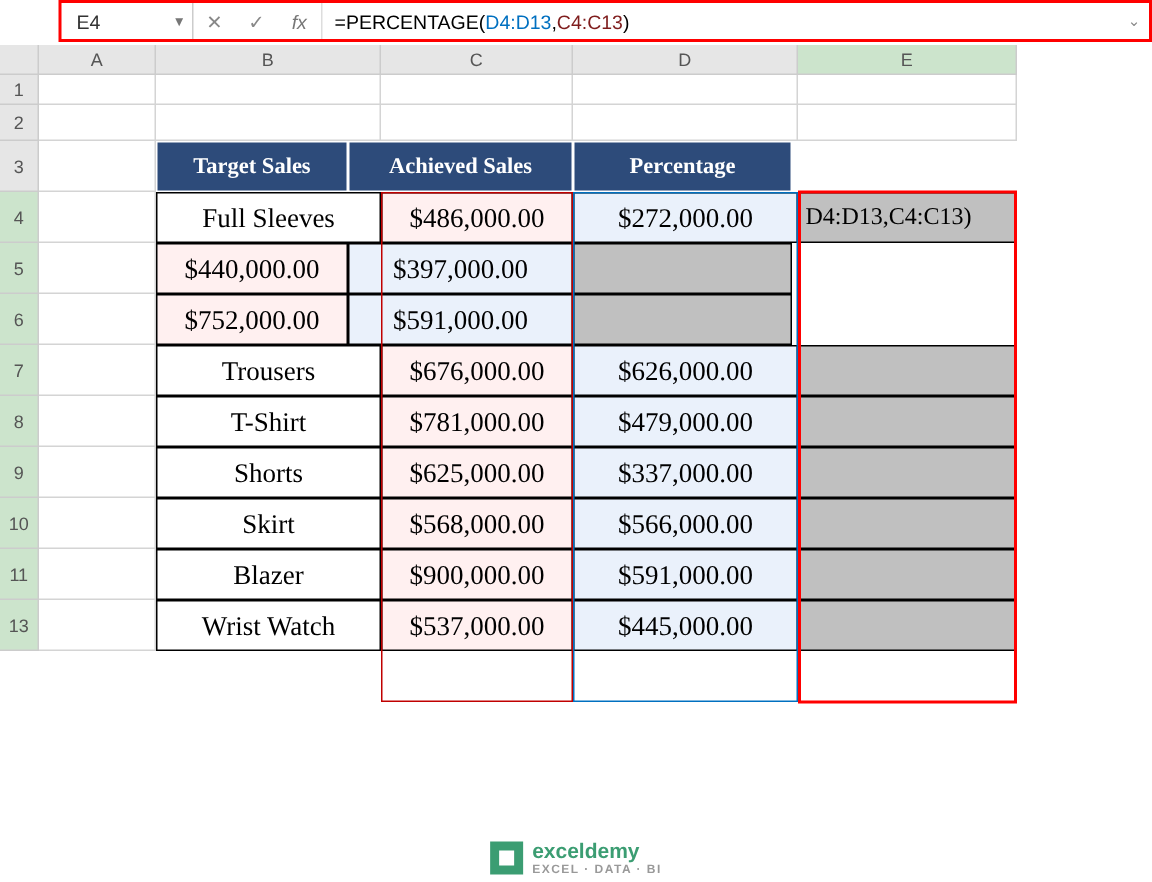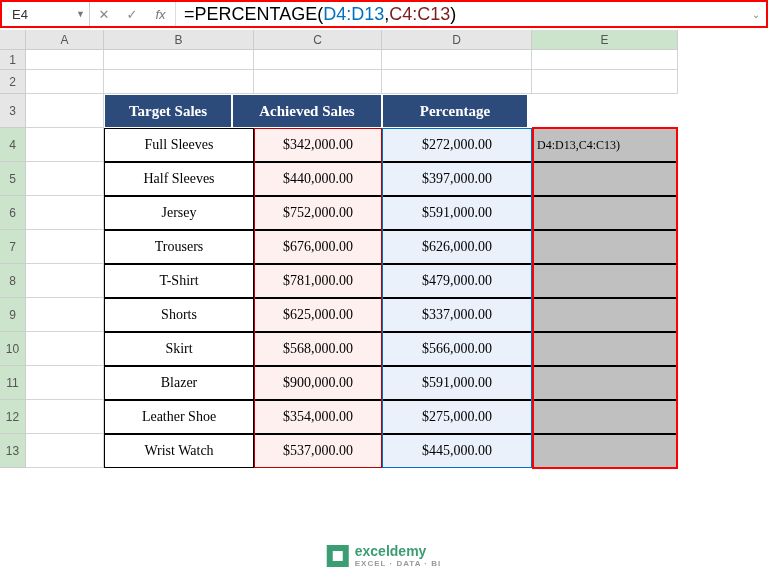--- a/index.html
+++ b/index.html
@@ -1,23 +1,23 @@
 <!DOCTYPE html>
 <html><head>
 <meta charset="utf-8">
 <style>
 * { box-sizing: border-box; margin: 0; padding: 0; }
 body { font-family: "Segoe UI", Tahoma, sans-serif; background: #fff; width: 768px; height: 588px; overflow: hidden; position: relative; }
 
-.namebox-row { display: flex; align-items: center; height: 28px; border: 2px solid #ff0000; background: #fff; }
+.namebox-row { display: flex; align-items: center; height: 28px; border: 2px solid #ff0000; background: #fff; margin-left: 39px; }
 .namebox { width: 70px; padding: 0 6px 0 10px; font-size: 13px; color: #333; display: flex; align-items: center; height: 100%; }
 .namebox-arrow { width: 18px; display: flex; align-items: center; justify-content: center; color: #777; font-size: 9px; border-right: 1px solid #ccc; height: 100%; }
 .fx-cancel, .fx-enter { width: 28px; display: flex; align-items: center; justify-content: center; color: #888; font-size: 13px; height: 100%; }
 .fx-label { width: 30px; display: flex; align-items: center; justify-content: center; color: #777; font-style: italic; font-size: 13px; height: 100%; border-right: 1px solid #ddd; }
-.formula-bar { flex: 1; padding: 0 8px; font-size: 18px; display: flex; align-items: center; height: 100%; }
+.formula-bar { flex: 1; padding: 0 8px; font-size: 13px; display: flex; align-items: center; height: 100%; }
 .formula-black { color: #000; }
 .formula-blue { color: #0070c0; }
 .formula-red { color: #7f1d1d; }
 .fb-expand { width: 20px; display: flex; align-items: center; justify-content: center; color: #888; font-size: 10px; }
 
 .grid { position: absolute; top: 30px; left: 0; }
 .col-headers { display: flex; background: #e6e6e6; height: 20px; font-size: 12px; color: #555; }
 .corner { width: 26px; border-right: 1px solid #ccc; border-bottom: 1px solid #ccc; background: #e6e6e6; }
 .col-h { border-right: 1px solid #ccc; border-bottom: 1px solid #ccc; display: flex; align-items: center; justify-content: center; }
 .col-A { width: 78px; }
@@ -28,39 +28,39 @@
 
 .row { display: flex; }
 .row-h { width: 26px; background: #e6e6e6; border-right: 1px solid #ccc; border-bottom: 1px solid #ccc; display: flex; align-items: center; justify-content: center; font-size: 12px; color: #555; }
 .cell { border-right: 1px solid #d4d4d4; border-bottom: 1px solid #d4d4d4; display: flex; align-items: center; justify-content: center; font-size: 13px; background: #fff; }
 .r1 { height: 20px; }
 .r2 { height: 24px; }
 .r3 { height: 34px; }
 .rdata { height: 34px; }
 
 .thead { background: #2d4b7a; color: #fff; font-weight: bold; font-size: 15px; border: 1px solid #fff; font-family: Georgia, serif; }
-.tcell { border: 1px solid #000; font-family: Georgia, serif; font-size: 14px; }
+.tcell { border: 1px solid #000; font-family: Georgia, serif; font-size: 18px; }
 .tcell-b { background: #fff; }
 .tcell-c { background: #fff0f0; color: #000; }
 .tcell-d { background: #eaf1fb; color: #000000; }
 .tcell-e { background: #c0c0c0; }
 
 .sel-c { position: absolute; border: 1px solid #c00000; pointer-events: none; }
 .sel-d { position: absolute; border: 1px solid #0070c0; pointer-events: none; }
 .sel-e { position: absolute; border: 2px solid #ff0000; pointer-events: none; }
 
 .row-h.active { background: #cce4cc; }
 .col-h.active { background: #cce4cc; }
 
-.watermark { position: absolute; bottom: 20px; left: 50%; transform: translateX(-50%); display: flex; align-items: center; gap: 6px; opacity: 0.85; }
+.watermark { position: absolute; bottom: 4px; left: 50%; transform: translateX(-50%); display: flex; align-items: center; gap: 6px; opacity: 0.85; }
 .wm-icon { width: 22px; height: 22px; background: #1a8c5a; position: relative; }
 .wm-icon::before { content: ""; position: absolute; width: 10px; height: 10px; background: #fff; top: 6px; left: 6px; }
 .wm-text { font-size: 14px; color: #1a8c5a; font-weight: 600; }
 .wm-sub { font-size: 8px; color: #888; letter-spacing: 1px; font-weight: bold; }
-.e4-text { font-size: 12px; color: #000; justify-content: flex-start; padding-left: 4px; white-space: nowrap; overflow: visible; }
+.e4-text { font-size: 16px; color: #000; justify-content: flex-start; padding-left: 4px; white-space: nowrap; overflow: visible; }
 </style>
 </head>
 <body>
 
 <div class="namebox-row">
   <div class="namebox">E4</div>
   <div class="namebox-arrow">▼</div>
   <div class="fx-cancel">✕</div>
   <div class="fx-enter">✓</div>
   <div class="fx-label">fx</div>
@@ -107,36 +107,34 @@
     <div class="cell col-A"></div>
     <div class="cell col-C thead">Target Sales</div>
     <div class="cell col-D thead">Achieved Sales</div>
     <div class="cell col-E thead">Percentage</div>
   </div>
 
   <div class="row rdata">
     <div class="row-h active">4</div>
     <div class="cell col-A"></div>
     <div class="cell col-B tcell tcell-b">Full Sleeves</div>
-    <div class="cell col-C tcell tcell-c">$342,000.00</div>
+    <div class="cell col-C tcell tcell-c">$486,000.00</div>
     <div class="cell col-D tcell tcell-d">$272,000.00</div>
     <div class="cell col-E tcell tcell-e e4-text">D4:D13,C4:C13)</div>
   </div>
   <div class="row rdata">
     <div class="row-h active">5</div>
     <div class="cell col-A"></div>
-    <div class="cell col-B tcell tcell-b">Half Sleeves</div>
     <div class="cell col-C tcell tcell-c">$440,000.00</div>
     <div class="cell col-D tcell tcell-d">$397,000.00</div>
     <div class="cell col-E tcell tcell-e"></div>
   </div>
   <div class="row rdata">
     <div class="row-h active">6</div>
     <div class="cell col-A"></div>
-    <div class="cell col-B tcell tcell-b">Jersey</div>
     <div class="cell col-C tcell tcell-c">$752,000.00</div>
     <div class="cell col-D tcell tcell-d">$591,000.00</div>
     <div class="cell col-E tcell tcell-e"></div>
   </div>
   <div class="row rdata">
     <div class="row-h active">7</div>
     <div class="cell col-A"></div>
     <div class="cell col-B tcell tcell-b">Trousers</div>
     <div class="cell col-C tcell tcell-c">$676,000.00</div>
     <div class="cell col-D tcell tcell-d">$626,000.00</div>
@@ -168,28 +166,20 @@
   </div>
   <div class="row rdata">
     <div class="row-h active">11</div>
     <div class="cell col-A"></div>
     <div class="cell col-B tcell tcell-b">Blazer</div>
     <div class="cell col-C tcell tcell-c">$900,000.00</div>
     <div class="cell col-D tcell tcell-d">$591,000.00</div>
     <div class="cell col-E tcell tcell-e"></div>
   </div>
   <div class="row rdata">
-    <div class="row-h active">12</div>
-    <div class="cell col-A"></div>
-    <div class="cell col-B tcell tcell-b">Leather Shoe</div>
-    <div class="cell col-C tcell tcell-c">$354,000.00</div>
-    <div class="cell col-D tcell tcell-d">$275,000.00</div>
-    <div class="cell col-E tcell tcell-e"></div>
-  </div>
-  <div class="row rdata">
     <div class="row-h active">13</div>
     <div class="cell col-A"></div>
     <div class="cell col-B tcell tcell-b">Wrist Watch</div>
     <div class="cell col-C tcell tcell-c">$537,000.00</div>
     <div class="cell col-D tcell tcell-d">$445,000.00</div>
     <div class="cell col-E tcell tcell-e"></div>
   </div>
 </div>
 
 <div class="sel-c" style="top:128px; left:254px; width:128px; height:340px;"></div>

